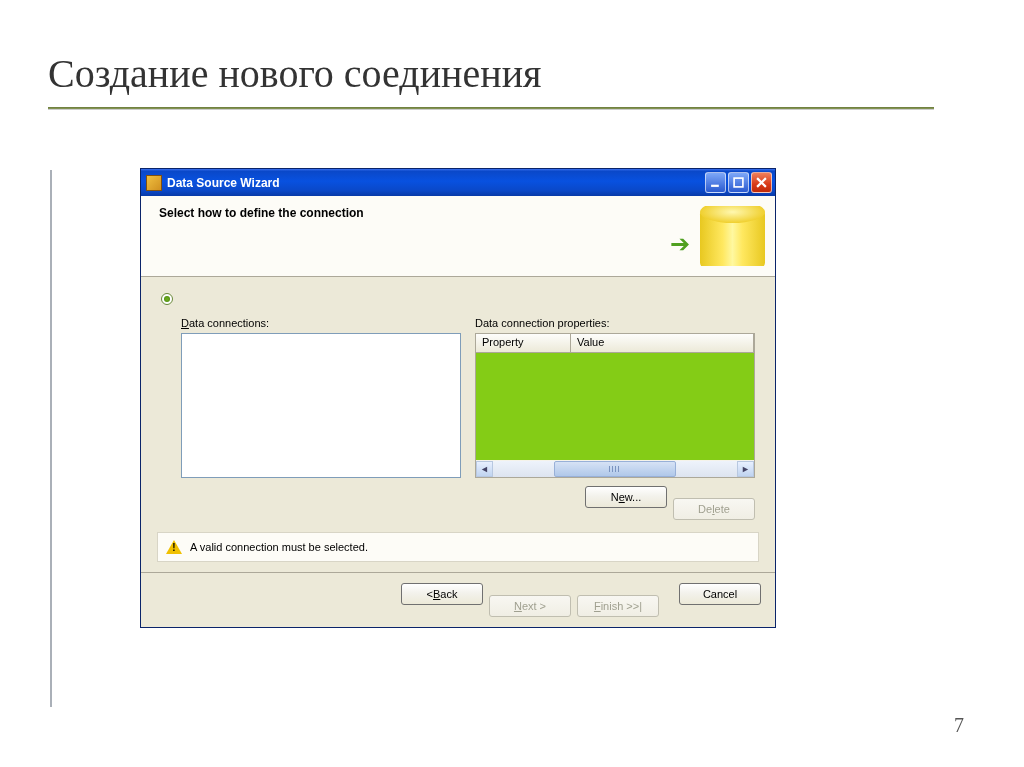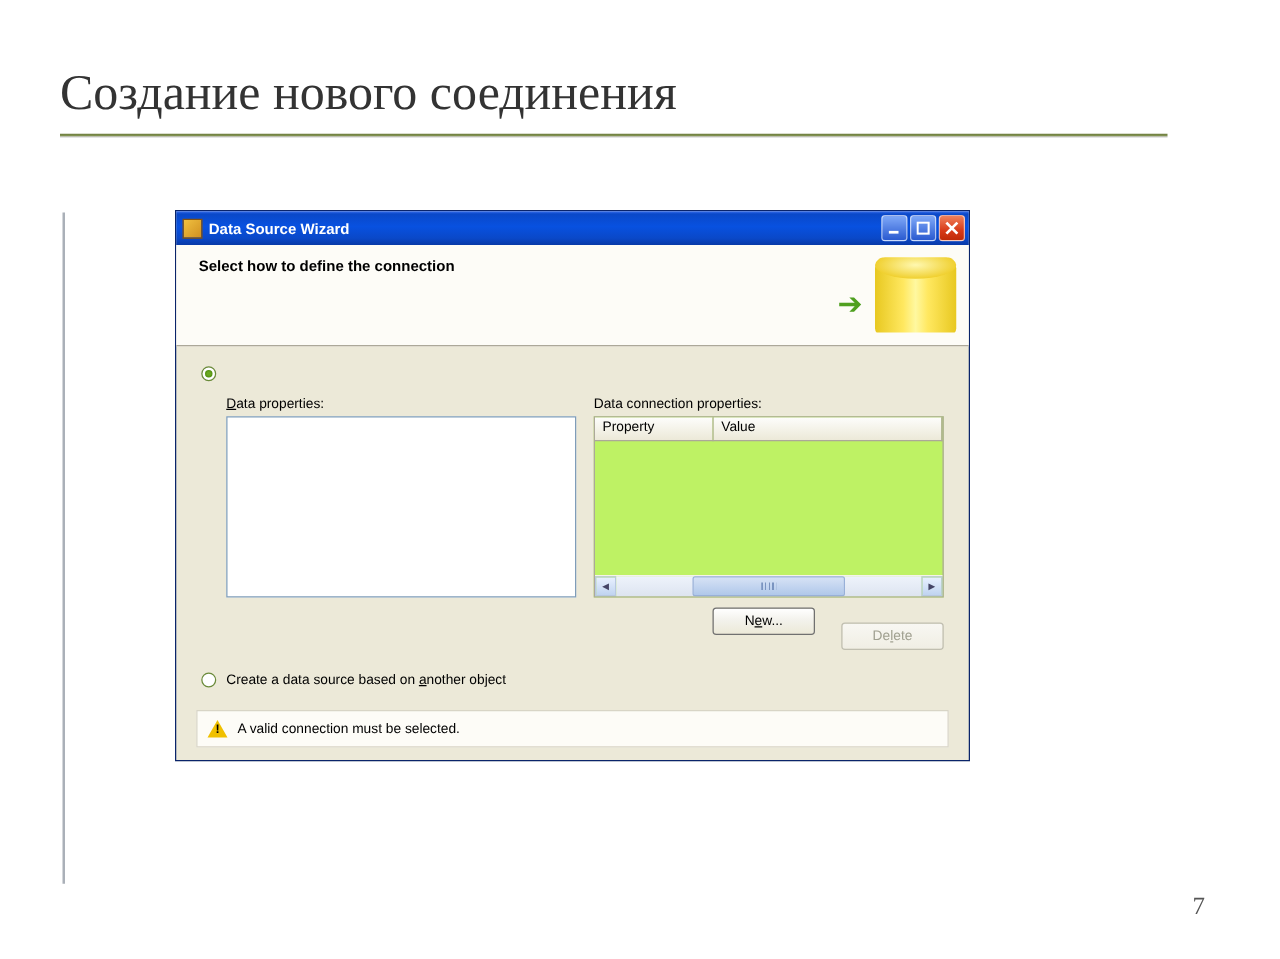--- a/index.html
+++ b/index.html
@@ -152,21 +152,21 @@
   }
   .panel-col { flex: 1; display:flex; flex-direction:column; }
   .col-label { font-size: 11px; margin-bottom: 4px; }
   .listbox {
     border: 1px solid #7f9db9;
     background: #fff;
     height: 145px;
   }
   .propgrid {
     border: 1px solid #aca899;
-    background: #bef264;
+    background: #84cc16;
     height: 145px;
     display: flex;
     flex-direction: column;
   }
   .propgrid-head {
     display: flex;
     font-size: 11px;
     height: 19px;
   }
   .propgrid-head > div {
@@ -205,21 +205,21 @@
   .hscroll-thumb::after {
     content:"";
     position:absolute;
     left:50%; top:50%;
     transform: translate(-50%,-50%);
     width: 12px; height: 6px;
     background: repeating-linear-gradient(to right, #7a94c0 0 1px, transparent 1px 3px);
   }
   .btn-row {
     display: flex;
-    gap: 21px;
+    gap: 6px;
     justify-content: flex-end;
     padding: 8px 0 4px 0;
   }
   .xpbtn {
     min-width: 82px;
     height: 22px;
     font-size: 11px;
     border: 1px solid #707070;
     border-radius: 3px;
     background: linear-gradient(to bottom, #fff 0%, #f3f2ec 45%, #ece9d8 100%);
@@ -320,21 +320,21 @@
         </div>
       </div>
 
       <div class="wiz-body">
         <div class="opt-row">
           <span class="radio checked"></span>
         </div>
 
         <div class="panels">
           <div class="panel-col">
-            <div class="col-label"><u>D</u><span>ata properties:</span></div>
+            <div class="col-label"><u>D</u><span>ata connections:</span></div>
             <div class="listbox"></div>
           </div>
           <div class="panel-col">
             <div class="col-label">Data connection properties:</div>
             <div class="propgrid">
               <div class="propgrid-head">
                 <div class="pg-prop">Property</div>
                 <div class="pg-val">Value</div>
               </div>
               <div class="propgrid-body"></div>
@@ -350,30 +350,33 @@
               <div class="xpbtn">
                   <span>N<u>e</u>w...</span>
                 </div>
               <div class="xpbtn disabled">
                   <span>De<u>l</u>ete</span>
                 </div>
             </div>
           </div>
         </div>
 
-        <div class="opt-row opt-row2">
-          <span class="radio"></span>
-          <span class="opt-label">Create a data source based on <u>a</u>nother object</span>
-        </div>
       </div>
 
       <div class="valid-bar">
         <span class="warn-icon">
             <span class="warn-tri"></span>
           </span>
         <span>A valid connection must be selected.</span>
       </div>
 
+      <div class="wiz-footer">
+        <div class="xpbtn">&lt; <u>B</u>ack</div>
+        <div class="xpbtn disabled"><u>N</u>ext &gt;</div>
+        <div class="xpbtn disabled"><u>F</u>inish &gt;&gt;|</div>
+        <div style="width:8px"></div>
+        <div class="xpbtn">Cancel</div>
+      </div>
     </div>
   </div>
 
   <div class="page-number">7</div>
 </div>
 
 </body></html>

